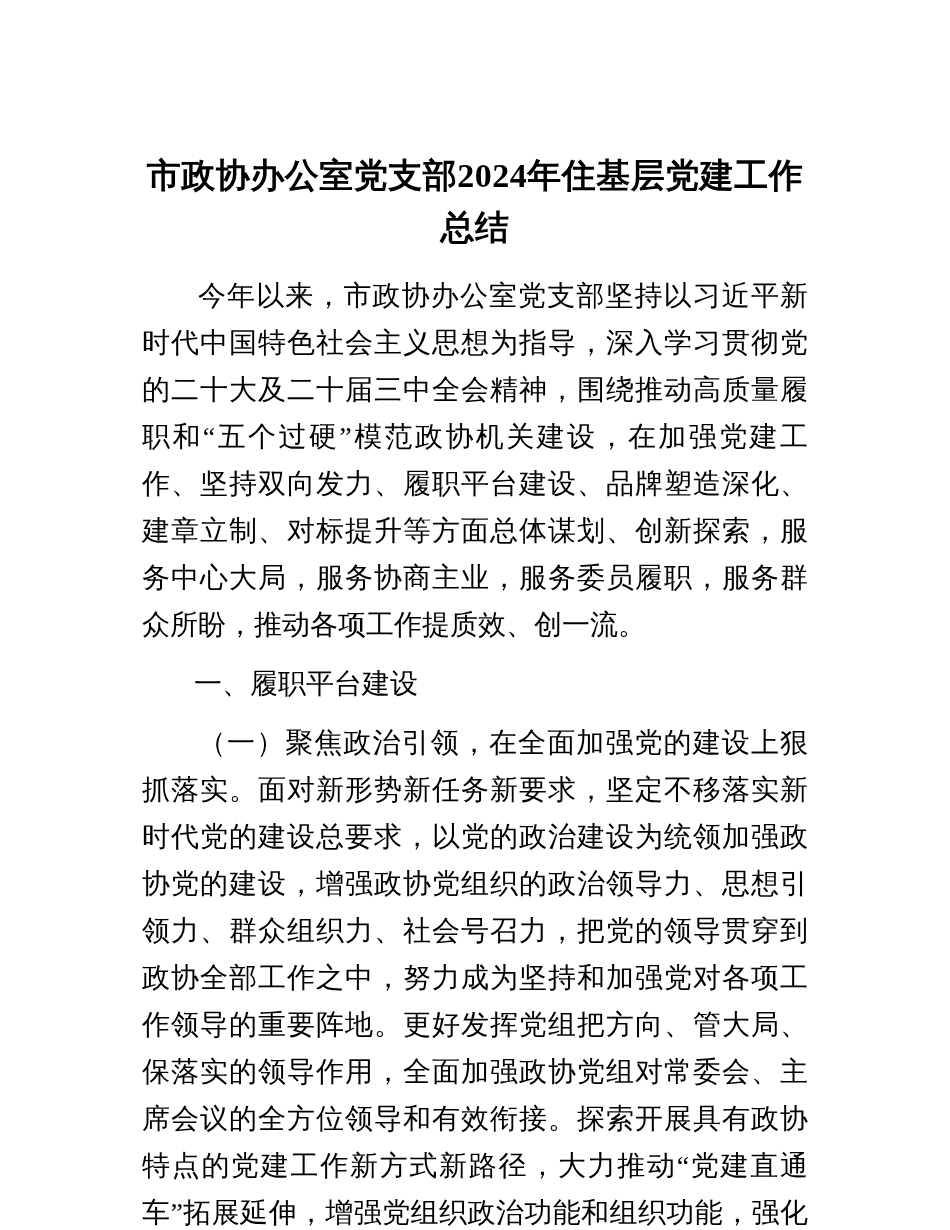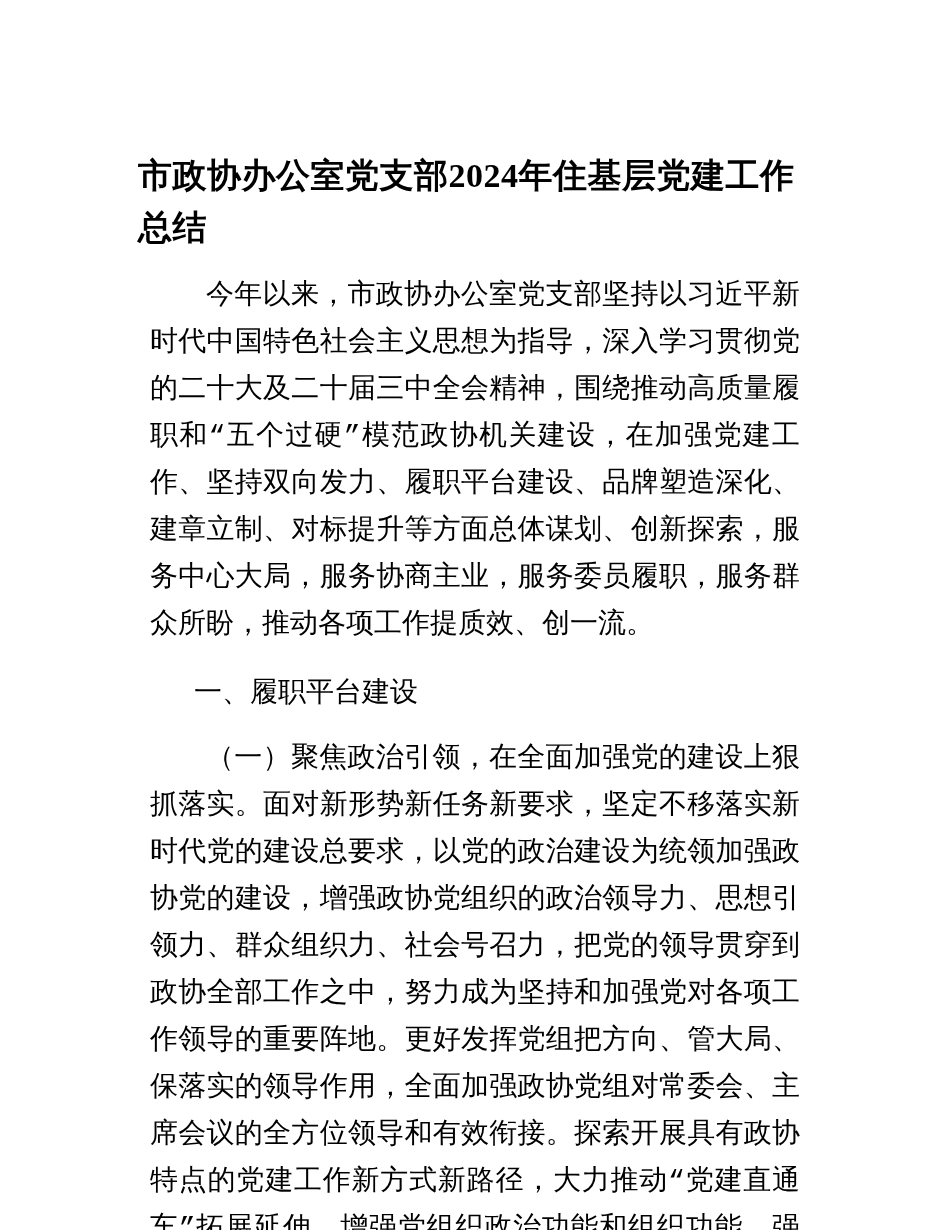--- a/index.html
+++ b/index.html
@@ -16,34 +16,33 @@
     overflow: hidden;
     font-family: "Liberation Serif", "DejaVu Serif", serif;
     color: #000000;
   }
   .content {
     padding: 150px 138px 0 138px;
   }
   .doc-title {
     font-size: 34px;
     font-weight: bold;
-    text-align: left;
+    text-align: center;
     line-height: 52px;
     margin: 0 0 18px 0;
     letter-spacing: 0.5px;
   }
   .doc-paragraph {
     font-size: 28px;
     line-height: 47px;
     text-align: justify;
     text-justify: inter-character;
     text-indent: 2em;
-    margin: 12px;
+    margin: 4px;
     word-break: break-all;
-    font-family: Liberation Mono, monospace;
   }
   .doc-heading {
     font-size: 28px;
     line-height: 47px;
     text-indent: 2em;
     margin: 0;
     padding-top: 8px;
     padding-bottom: 8px;
   }
 </style>

